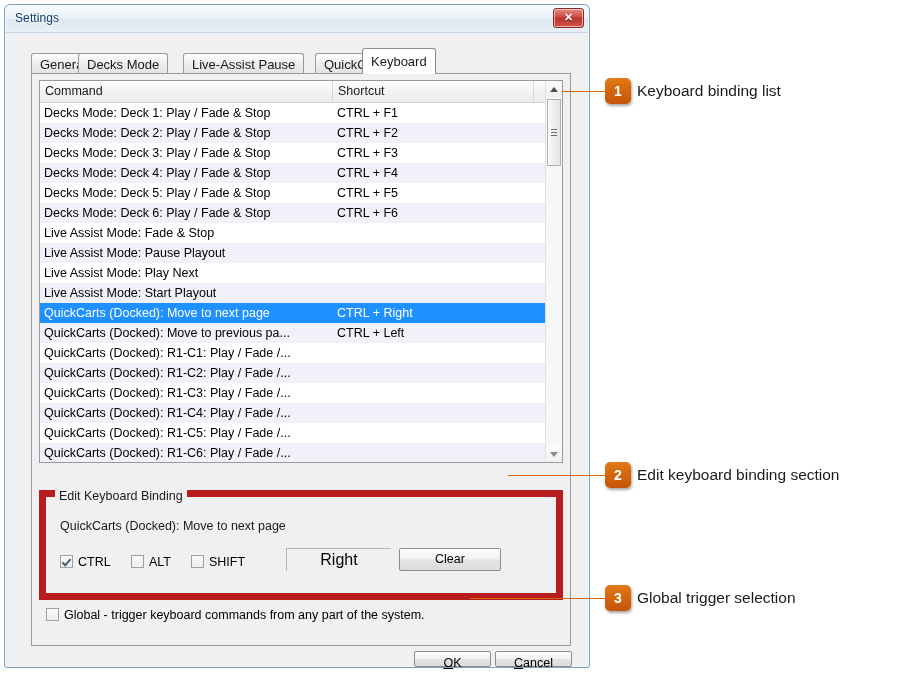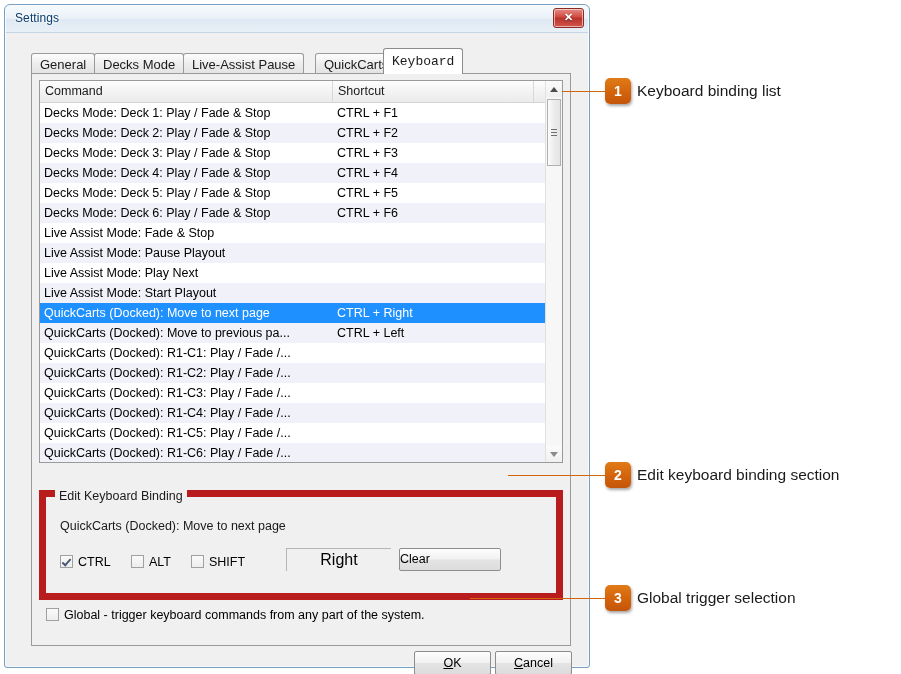--- a/index.html
+++ b/index.html
@@ -336,20 +336,21 @@
   #clear-button {
     position: absolute;
     left: 353px;
     top: 51px;
     width: 102px;
     height: 23px;
     background: linear-gradient(to bottom, #fdfdfd 0%, #f2f2f2 48%, #e4e4e4 52%, #dcdcdc 100%);
     border: 1px solid #8d8d8d;
     border-radius: 2px;
     box-sizing: border-box;
+    text-align: center;
     line-height: 21px;
     font-size: 12.5px;
     cursor: pointer;
   }
 
   
   #global-check {
     position: absolute;
     left: 14px;
     top: 533px;
@@ -364,21 +365,21 @@
     position: absolute;
     left: 0;
     top: 618px;
     width: 100%;
     height: 40px;
   }
   .dlg-button {
     position: absolute;
     top: 0;
     width: 77px;
-    height: 24px;
+    height: 16px;
     background: linear-gradient(to bottom, #fdfdfd 0%, #f2f2f2 48%, #e4e4e4 52%, #dcdcdc 100%);
     border: 1px solid #8d8d8d;
     border-radius: 2px;
     box-sizing: border-box;
     text-align: center;
     line-height: 22px;
     font-size: 12.5px;
     cursor: pointer;
   }
   #ok-button { left: 408px; }
@@ -436,24 +437,24 @@
     <div id="title-text">Settings</div>
     <div id="close-button">
       <div class="x-glyph">✕</div>
     </div>
   </div>
 
   <div id="client-area">
 
     <div id="tab-strip">
         <div class="tab" style="left: 0px;">General</div>
-        <div class="tab" style="left: 63px;">Decks Mode</div>
+        <div class="tab" style="left: 47px;">Decks Mode</div>
         <div class="tab" style="left: 152px;">Live-Assist Pause</div>
         <div class="tab" style="left: 284px;">QuickCarts</div>
-        <div class="tab active" style="left: 352px; font-family: Liberation Mono, monospace;">Keyboard</div>
+        <div class="tab active" style="left: 331px;">Keyboard</div>
       </div>
 
     <div id="tab-page">
 
       <div id="binding-list">
         <div id="list-header">
           <div class="hdr-cell" id="hdr-command">Command</div>
           <div class="hdr-cell" id="hdr-shortcut">Shortcut</div>
           <div class="hdr-cell" id="hdr-spacer"></div>
         </div>

